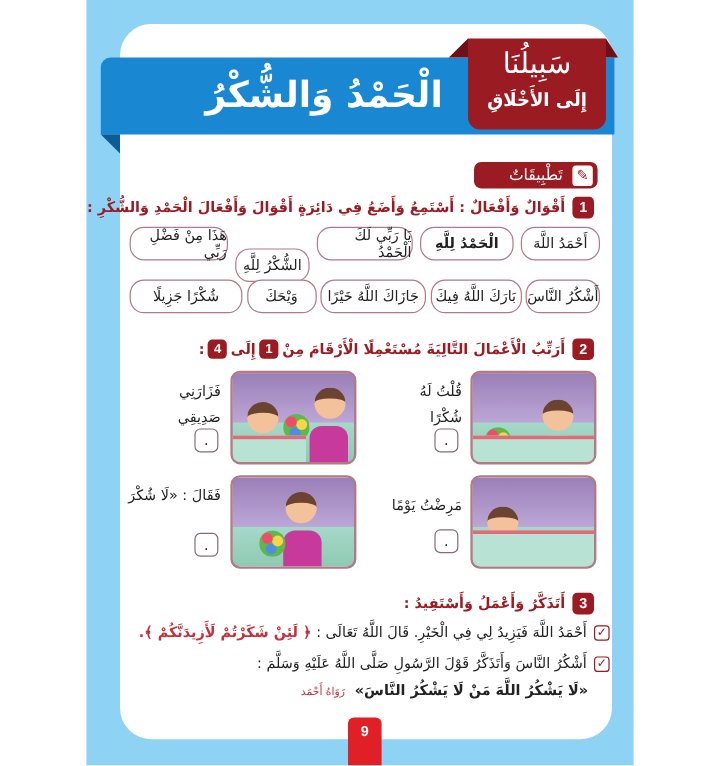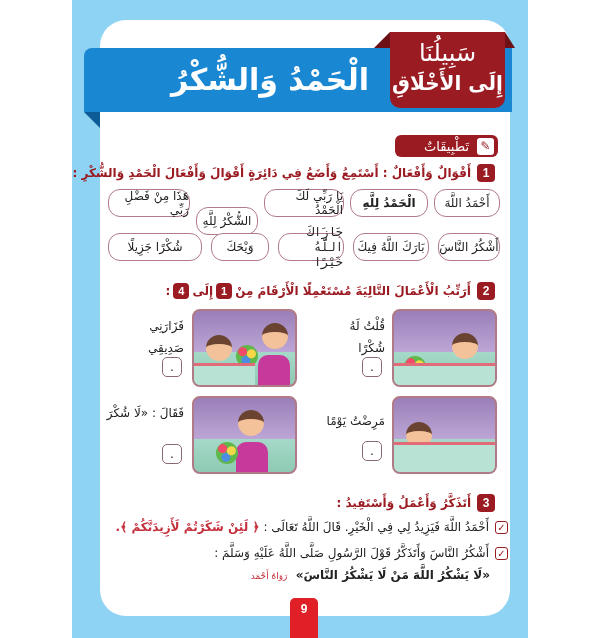--- a/index.html
+++ b/index.html
@@ -41,21 +41,21 @@
   }
   .tag-fold {
     position: absolute; left: 374px; top: 32px; width: 0; height: 0;
     border-bottom: 16px solid #6e1116; border-left: 16px solid transparent;
   }
   .tag-fold-r {
     position: absolute; left: 505px; top: 32px; width: 0; height: 0;
     border-bottom: 16px solid #6e1116; border-right: 10px solid transparent;
   }
   .tag-line1 { font-size: 24px; line-height: 30px; }
-  .tag-line2 { font-size: 20px; line-height: 30px; font-weight: bold; }
+  .tag-line2 { font-size: 15px; line-height: 30px; font-weight: bold; }
 
   
   .section-pill {
     position: absolute; left: 395px; top: 135px; width: 103px; height: 22px;
     background: #9b1b22; border-radius: 6px; color: #fff;
     direction: rtl; display: flex; align-items: center; padding: 0 4px;
     font-size: 13px; gap: 8px;
   }
   .pencil-box {
     width: 17px; height: 17px; background: #fff; border-radius: 3px;
@@ -176,21 +176,21 @@
   <div class="chip" style="width:66px;">أَحْمَدُ اللَّهَ</div>
   <div class="chip" style="width:78px;font-weight:bold;">الْحَمْدُ لِلَّهِ</div>
   <div class="chip" style="width:80px;">يَا رَبِّي لَكَ الْحَمْدُ</div>
   <div class="chip" style="width:62px;margin-top:18px;">الشُّكْرُ لِلَّهِ</div>
   <div class="chip" style="width:82px;">هَذَا مِنْ فَضْلِ رَبِّي</div>
 </div>
 
 <div class="chips-row" style="top:233px;">
   <div class="chip" style="width:62px;">أَشْكُرُ النَّاسَ</div>
   <div class="chip" style="width:76px;">بَارَكَ اللَّهُ فِيكَ</div>
-  <div class="chip" style="width:66px;font-family:Liberation Mono, monospace;">جَازَاكَ اللَّهُ خَيْرًا</div>
+  <div class="chip" style="width:88px;">جَازَاكَ اللَّهُ خَيْرًا</div>
   <div class="chip" style="width:58px;">وَيْحَكَ</div>
   <div class="chip" style="width:94px;">شُكْرًا جَزِيلًا</div>
 </div>
 
 <div class="q-line" style="top:282px;">
   <span class="qnum">2</span>
   <span>أَرَتِّبُ الْأَعْمَالَ التَّالِيَةَ مُسْتَعْمِلًا الْأَرْقَامَ مِنْ</span>
   <span class="inline-num">1</span>
   <span>إِلَى</span>
   <span class="inline-num">4</span>

